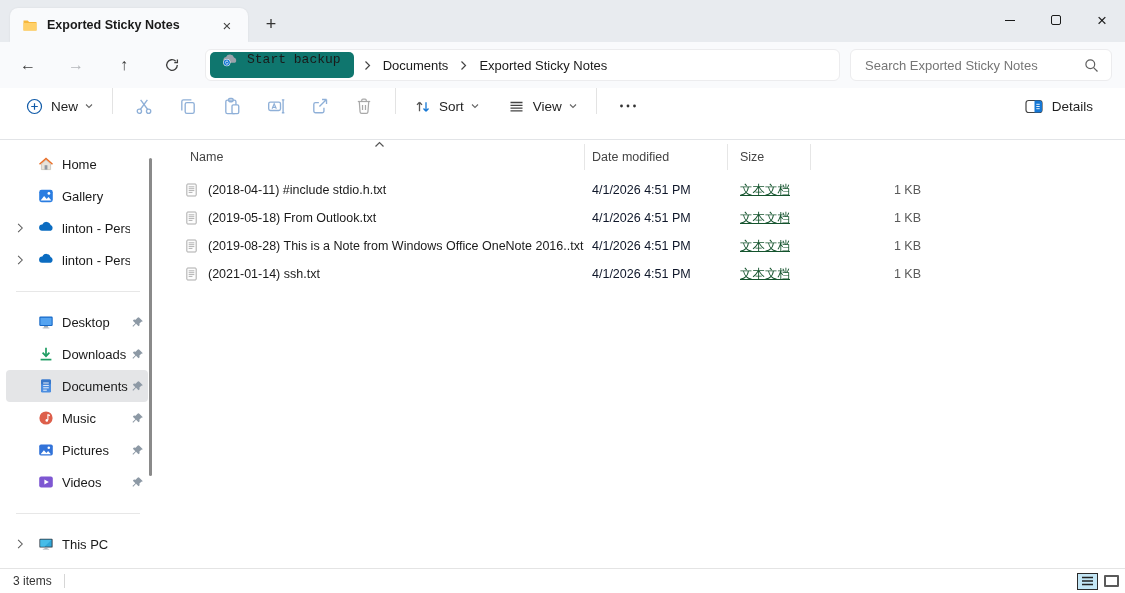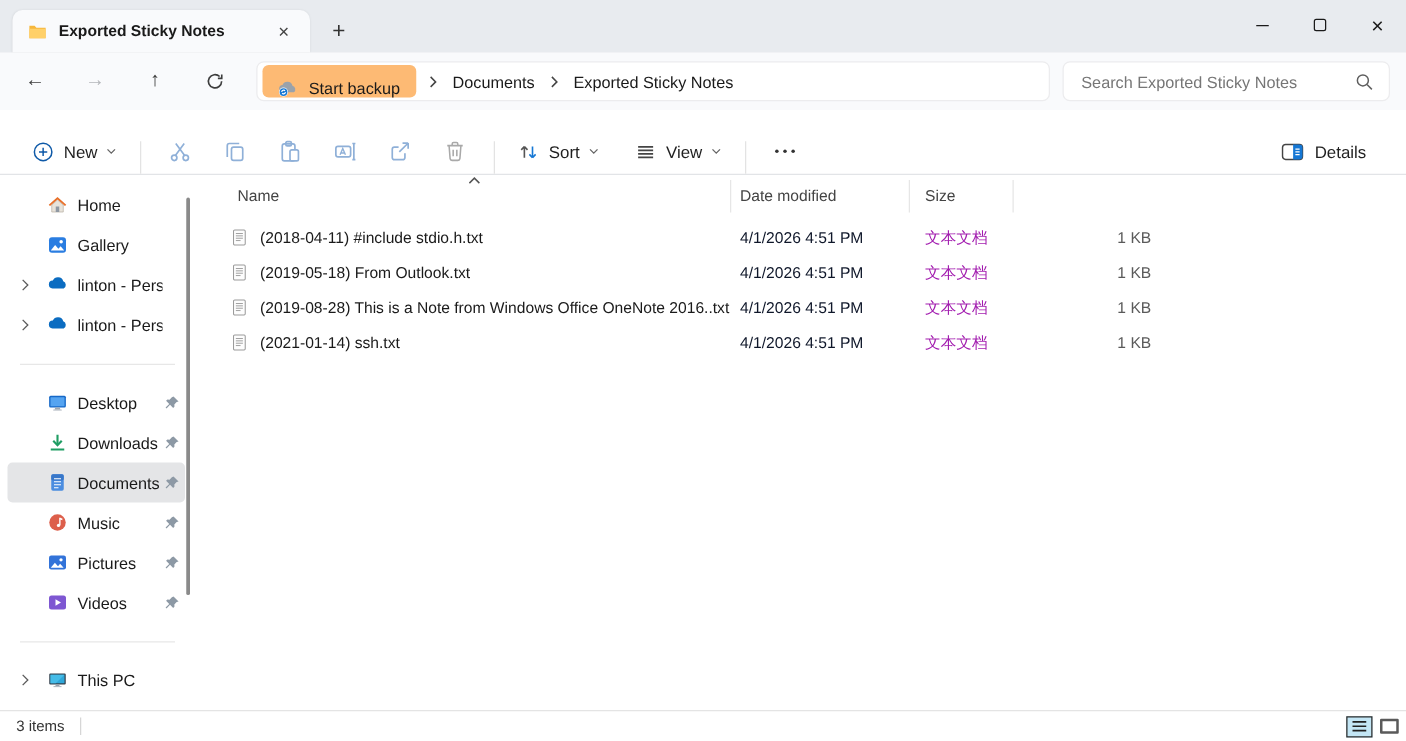--- a/index.html
+++ b/index.html
@@ -22,34 +22,34 @@
   .max-glyph { width:10px; height:10px; border:1px solid #1a1a1a; border-radius:2px; }
   .close-glyph { font-size:17px; color:#1a1a1a; line-height:1; }
 
   
   .addressrow { position:absolute; top:42px; left:0; right:0; height:46px; background:#f9fafc; }
   .navbtn { position:absolute; top:7px; width:36px; height:32px; display:flex; align-items:center;
             justify-content:center; border-radius:5px; font-size:16px; color:#3d3d3d; }
   .navbtn.disabled { color:#b4b6ba; }
   .addressbar { position:absolute; left:205px; top:7px; width:635px; height:32px; background:#fff;
             border:1px solid #ececee; border-radius:6px; display:flex; align-items:center; padding:0 4px; }
-  .crumb-pill { background:#fdba74; border-radius:5px; height:26px; display:flex; align-items:flex-end;
-            gap:7px; padding:0 11px; }
+  .crumb-pill { background:#0f766e; border-radius:5px; height:26px; display:flex; align-items:flex-start;
+            gap:7px; padding:0 11px;font-family:Liberation Mono, monospace; }
   .crumb { padding:0 2px; white-space:nowrap; }
   .crumb-chevron { margin:0 9px; display:flex; align-items:center; }
   .searchbox { position:absolute; right:13px; top:7px; width:262px; height:32px; background:#fff;
             border:1px solid #ececee; border-radius:6px; display:flex; align-items:center; }
   .searchbox input { flex:1; border:none; outline:none; background:transparent; padding:0 8px 0 14px;
             font-family:inherit; font-size:13px; color:#4d7c0f; }
   .searchbox input::placeholder { color:#767676; opacity:1; }
   .search-icon { margin-right:12px; display:flex; }
 
   
   .commandbar { position:absolute; top:88px; left:0; right:0; height:52px; background:#fff;
-            border-bottom:1px solid #e2e4e7; display:flex; align-items:flex-end; }
+            border-bottom:1px solid #e2e4e7; display:flex; align-items:flex-start; }
   .cmd-btn { display:flex; align-items:center; gap:8px; height:36px; padding:0 9px; border-radius:5px; }
   .new-btn { margin-left:17px; }
   .cmd-divider { width:1px; height:26px; background:#e3e3e3; margin:0 9px; }
   .icon-btn { width:44px; height:36px; display:flex; align-items:center; justify-content:center; border-radius:5px; }
   .cmd-label { font-size:13.5px; color:#1f1f1f; }
   .chev-down { display:flex; margin-left:-2px; }
   .details-btn { position:absolute; right:22px; display:flex; align-items:center; gap:9px; height:36px;
             padding:0 10px; border-radius:5px; }
 
   
@@ -74,21 +74,21 @@
   .hcell.date { width:143px; padding-left:7px; }
   .hcell.type { width:119px; }
   .hcell.size { width:83px; }
   .sort-caret { position:absolute; left:196px; top:-3px; display:flex; }
   .rows { margin-top:6px; }
   .file-row { display:flex; height:28px; align-items:center; font-size:12.5px; border-radius:4px; }
   .cell-name { width:407px; display:flex; align-items:center; gap:9px; padding-left:6px;
             white-space:nowrap; overflow:hidden; }
   .cell-name .fname { color:#1a1a1a; }
   .cell-date { width:143px; padding-left:7px; color:#0f172a; }
-  .cell-type { width:119px; padding-left:12px; color:#a21caf; }
+  .cell-type { width:119px; padding-left:12px; color:#14532d;text-decoration:underline; }
   .cell-size { width:83px; text-align:right; padding-right:9px; color:#5a5a5a; }
   .file-ico { display:flex; flex:none; }
 
   
   .statusbar { position:absolute; left:0; right:0; bottom:0; height:25px; background:#fff;
             border-top:1px solid #e4e4e4; display:flex; align-items:center; }
   .status-count { margin-left:13px; font-size:12px; color:#333; }
   .status-divider { width:1px; height:14px; background:#d6d6d6; margin-left:12px; }
   .view-toggles { position:absolute; right:6px; display:flex; align-items:center; gap:6px; }
   .toggle { display:flex; align-items:center; justify-content:center; }

